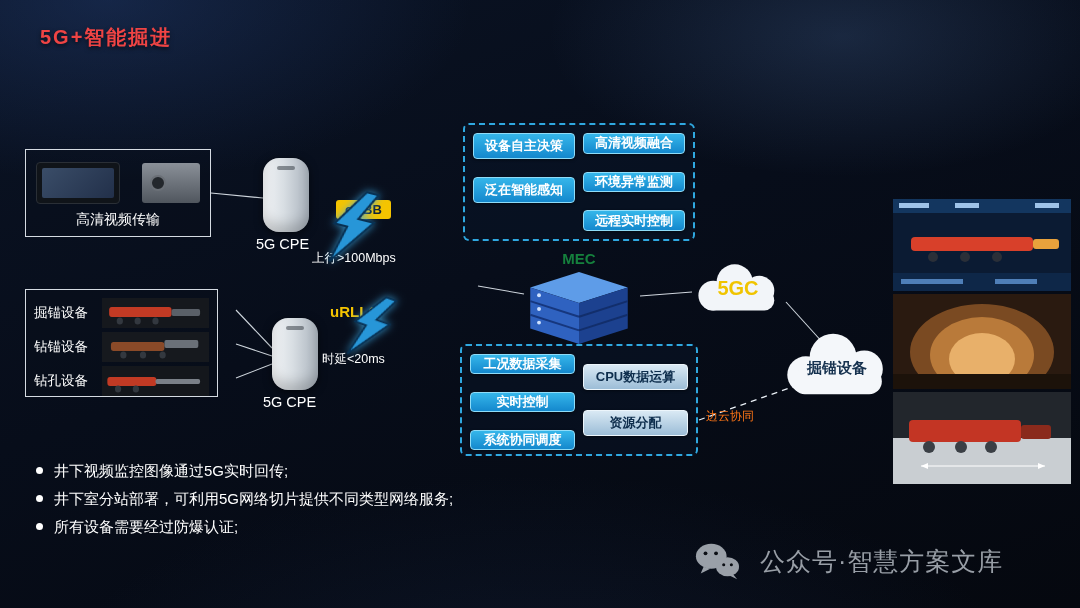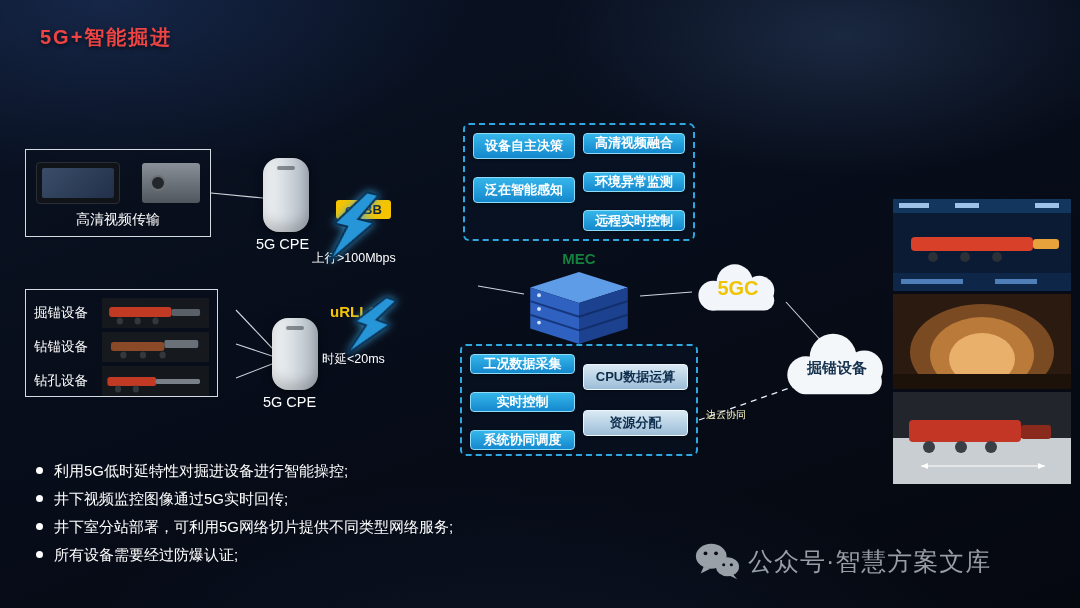--- a/index.html
+++ b/index.html
@@ -73,31 +73,31 @@
   .capability-box { left:463px; top:123px; width:232px; height:118px; }
   .mec-services-box { left:460px; top:344px; width:238px; height:112px; }
   .col { display:flex; flex-direction:column; gap:18px; flex:1; }
   .col.spread { justify-content:space-around; gap:0; }
   .chip { height:26px; display:flex; align-items:center; justify-content:center;
     background:linear-gradient(180deg,#35b6ea,#1488cd); border:1px solid #8fdcf8; border-radius:4px;
     color:#fff; font-size:13px; font-weight:bold; white-space:nowrap; padding:0 4px;
     box-shadow:0 1px 3px rgba(0,0,0,.45); }
   .chip.light { background:linear-gradient(180deg,#d9e9f4,#9cbdd7); color:#0e2e4d; border-color:#ecf5fb; }
 
-  .edge-label { position:absolute; left:706px; top:408px; color:#fef9c3; font-size:10px; }
+  .edge-label { position:absolute; left:706px; top:408px; color:#f97316; font-size:12px; }
 
   .right-col { position:absolute; left:893px; top:199px; width:178px; display:flex; flex-direction:column; gap:3px; }
   .right-col .shot { width:178px; }
   .right-col svg { display:block; width:100%; height:100%; }
 
   .bullets { position:absolute; left:36px; top:462px; width:650px; display:flex; flex-direction:column; gap:11px; }
   .bullet-item { display:flex; color:#fff; font-size:15px; line-height:17px; }
   .bullet-item .dot { width:7px; height:7px; border-radius:50%; background:#fff; margin:5px 11px 0 0; flex-shrink:0; }
 
-  .footer { position:absolute; left:694px; top:540px; display:flex; align-items:center; gap:8px; }
+  .footer { position:absolute; left:694px; top:540px; display:flex; align-items:center; gap:20px; }
   .footer .wx { width:46px; height:42px; }
   .footer-text { color:#989ea6; font-size:25px; letter-spacing:1px; }
 </style>
 </head>
 <body>
 
 <div class="slide">
   <div class="bg"></div>
 
   <svg class="lines" width="1080" height="608" viewBox="0 0 1080 608">
@@ -287,24 +287,20 @@
         <line x1="28" y1="74" x2="152" y2="74" stroke="#ffffff" stroke-width="1"></line>
         <polygon points="28,74 35,71 35,77" fill="#ffffff"></polygon>
         <polygon points="152,74 145,71 145,77" fill="#ffffff"></polygon>
       </svg>
     </div>
   </div>
 
   <div class="bullets">
     <div class="bullet-item">
       <span class="dot"></span>
-      <span>利用5G低时延特性对掘进设备进行智能操控;</span>
-    </div>
-    <div class="bullet-item">
-      <span class="dot"></span>
       <span>井下视频监控图像通过5G实时回传;</span>
     </div>
     <div class="bullet-item">
       <span class="dot"></span>
       <span>井下室分站部署，可利用5G网络切片提供不同类型网络服务;</span>
     </div>
     <div class="bullet-item">
       <span class="dot"></span>
       <span>所有设备需要经过防爆认证;</span>
     </div>

